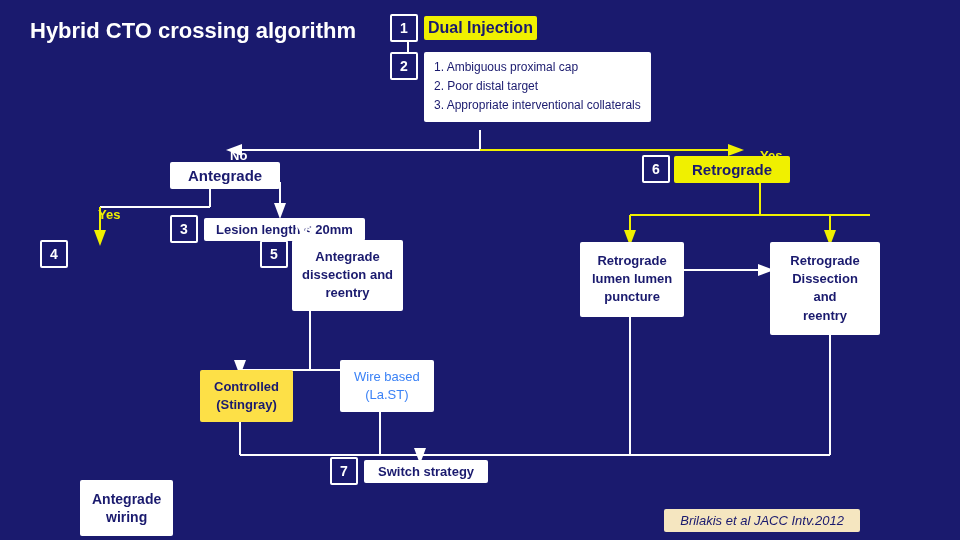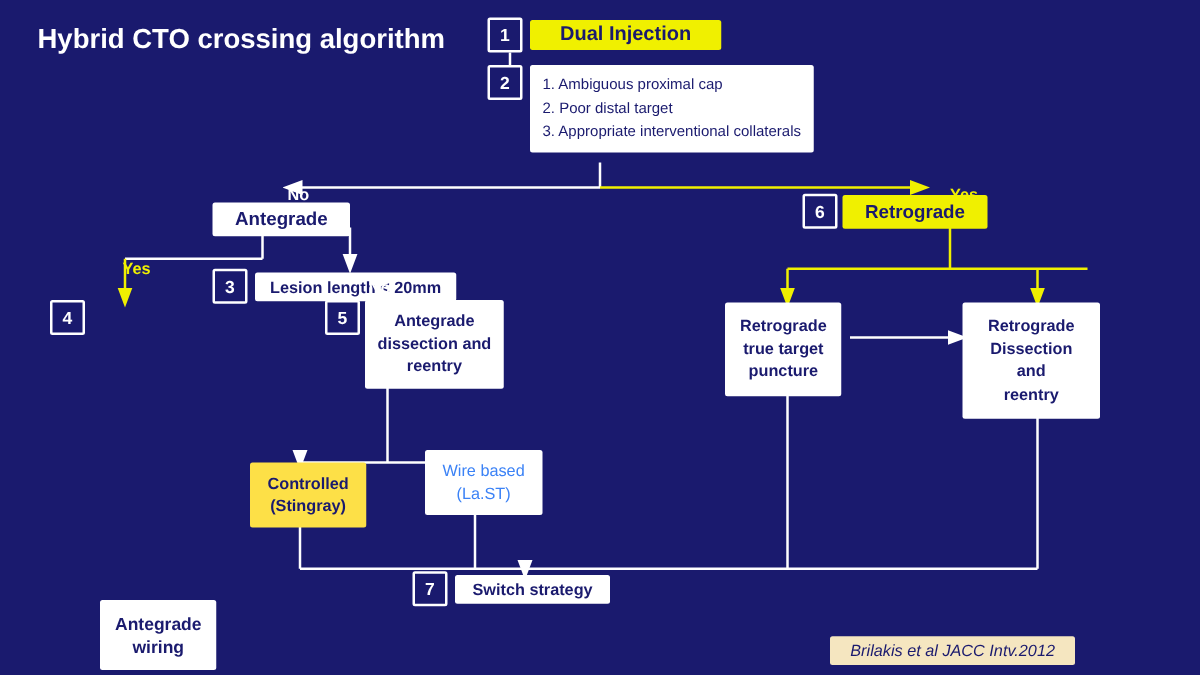--- a/index.html
+++ b/index.html
@@ -59,21 +59,21 @@
       display: flex;
       align-items: center;
       gap: 6px;
     }
 
     .dual-injection-label {
       background: #f0f000;
       color: #1a1a6e;
       font-size: 16px;
       font-weight: bold;
-      padding: 3px 24px;
+      padding: 3px 4px;
       border-radius: 2px;
     }
 
     
     .box2-row {
       display: flex;
       align-items: flex-start;
       gap: 6px;
       margin-top: 4px;
     }
@@ -415,21 +415,21 @@
     <div class="badge">5</div>
     <div class="box5-text">
       <div>Antegrade</div>
       <div>dissection and</div>
       <div>reentry</div>
     </div>
   </div>
 
   <div class="retro-true-lumen">
     <div>Retrograde</div>
-    <div>true target</div>
+    <div>lumen lumen</div>
     <div>puncture</div>
   </div>
 
   <div class="retro-dissection">
     <div>Retrograde</div>
     <div>Dissection and</div>
     <div>reentry</div>
   </div>
 
   <div class="controlled-box">

